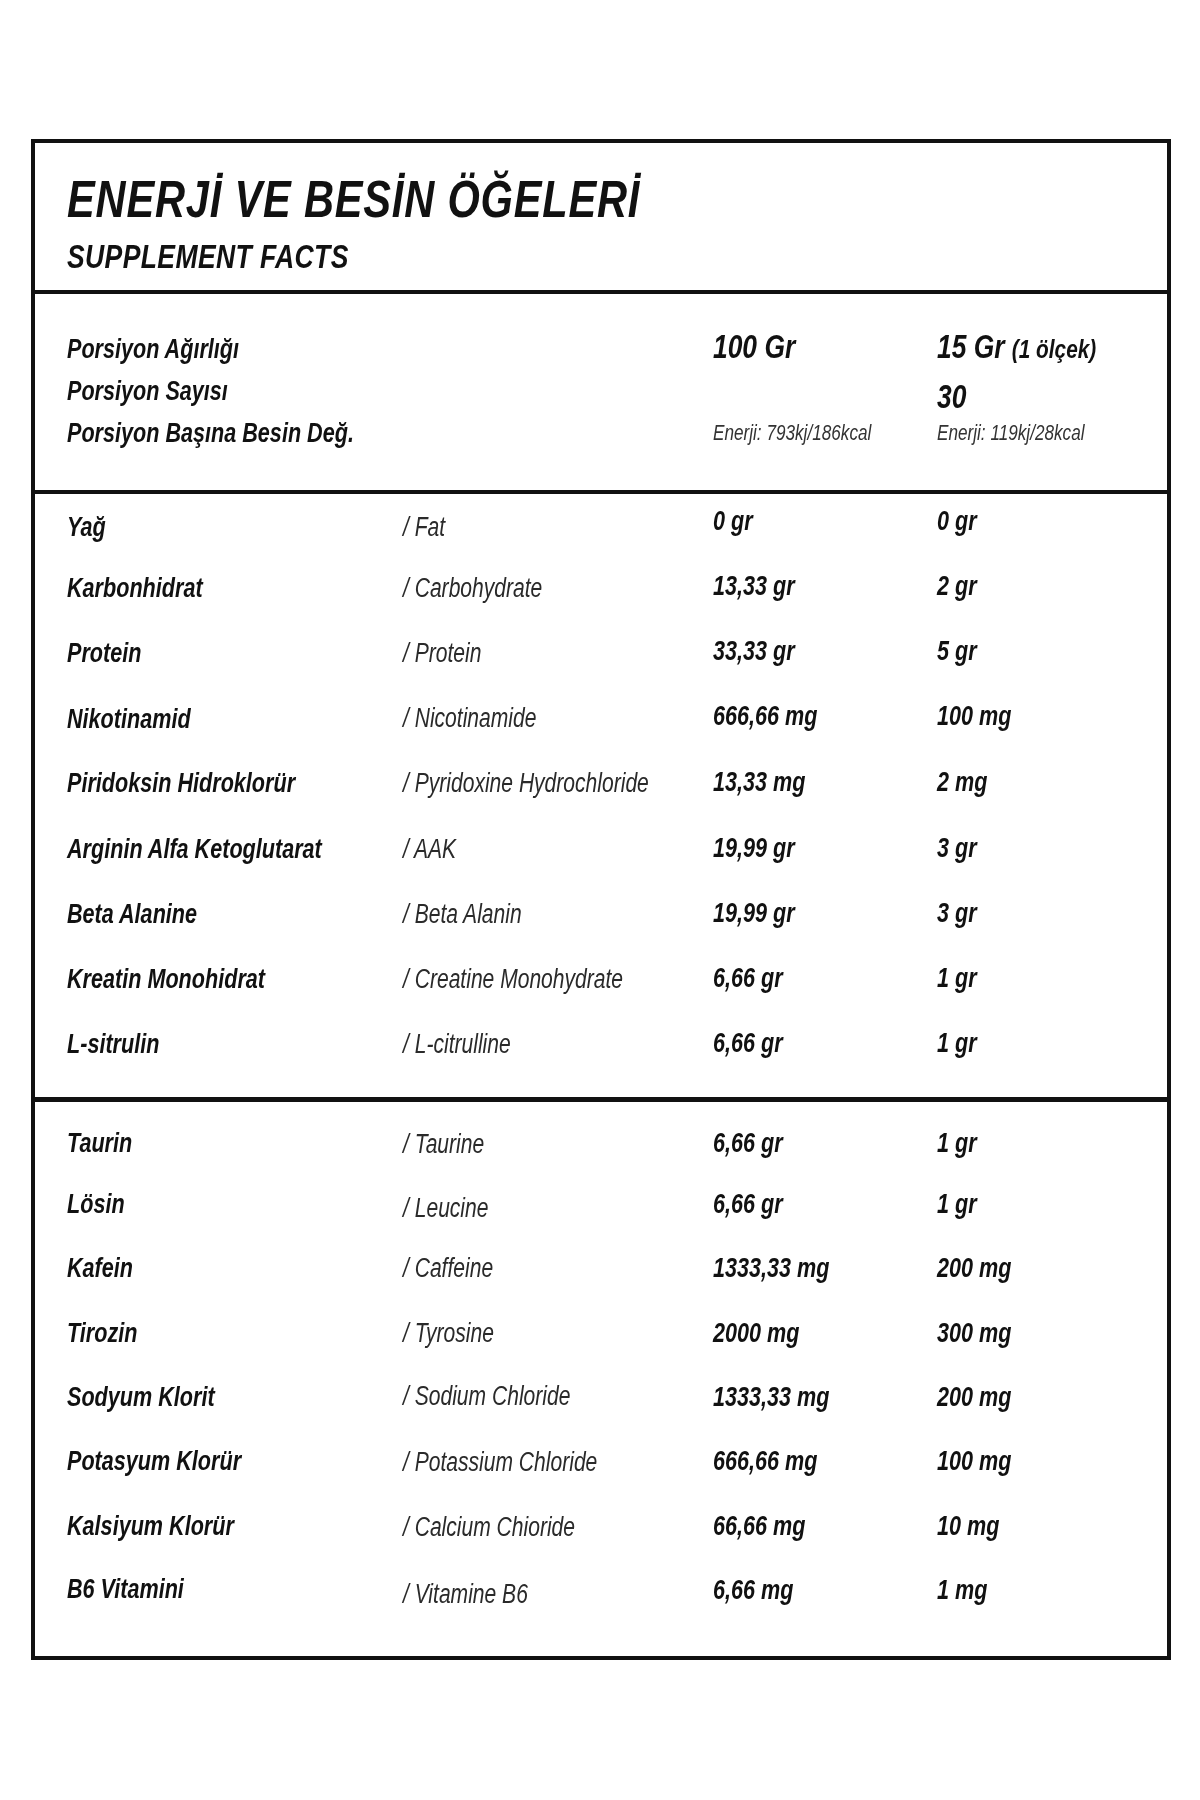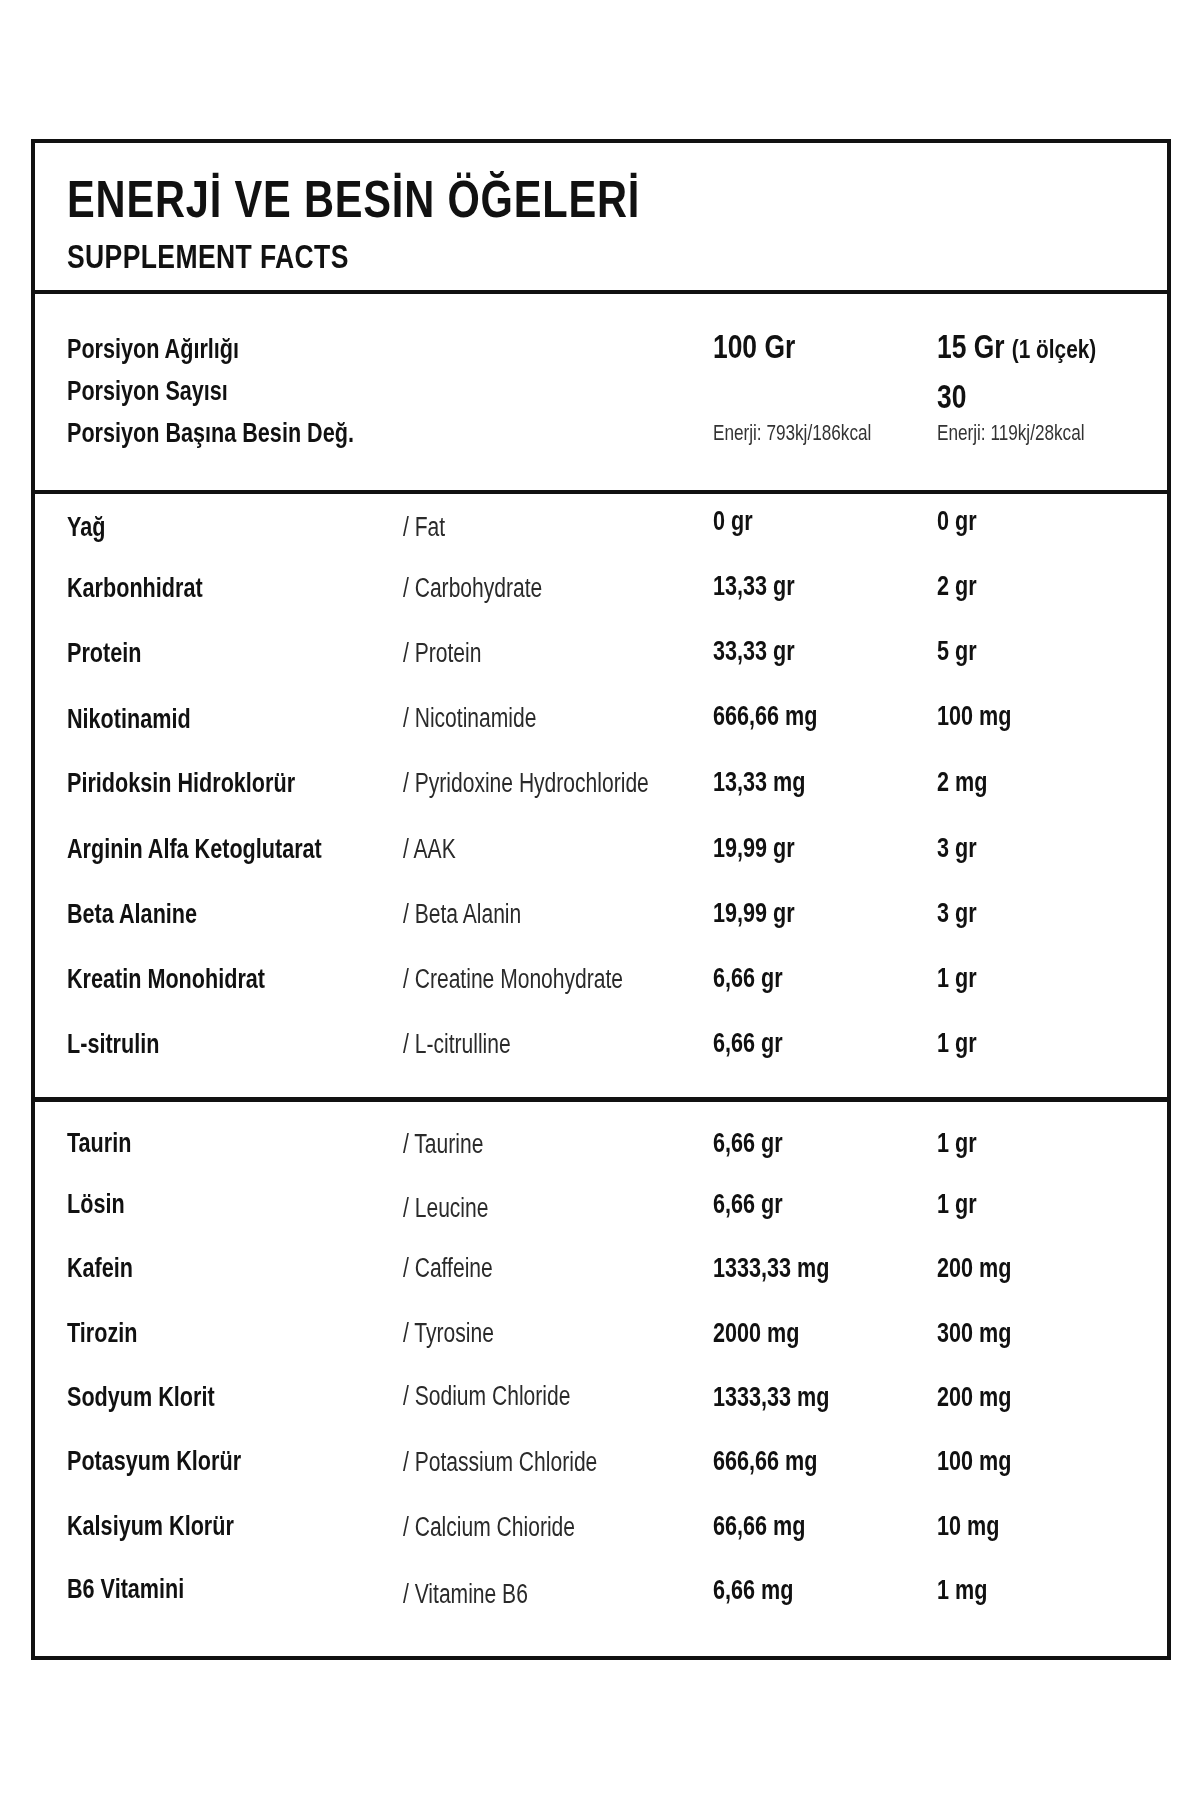--- a/index.html
+++ b/index.html
@@ -1,19 +1,19 @@
 <!DOCTYPE html>
 <html><head>
   <meta charset="utf-8">
   <style>
     html, body { margin: 0; padding: 0; background: #ffffff; }
     body { width: 1200px; height: 1800px; position: relative; overflow: hidden;
            font-family: "Liberation Sans", sans-serif; color: #111111; }
     .panel { position: absolute; left: 31px; top: 139px; width: 1132px; height: 1513px;
-             border: 4px solid #111111; box-sizing: content-box; }
+             border: 4px solid #111111; box-sizing: content-box; font-style: italic; }
     .hr { position: absolute; left: 0; right: 0; background: #111111; }
     .t { position: absolute; white-space: nowrap; transform-origin: left center; line-height: 1; }
     .title { left: 32px; top: 30px; font-size: 52px; font-weight: bold; transform: scaleX(0.8); letter-spacing: 1px; }
     .subtitle { left: 32px; top: 96px; font-size: 34px; font-weight: bold; transform: scaleX(0.78); letter-spacing: 0.5px; }
     .lbl { font-size: 27px; font-weight: bold; transform: scaleX(0.8); }
     .en { font-size: 27px; font-weight: normal; color: #2a2a2a; transform: scaleX(0.78); }
     .val { font-size: 27px; font-weight: bold; transform: scaleX(0.8); }
     .energy { font-size: 22px; color: #333333; transform: scaleX(0.78); }
     .big { font-size: 33px; font-weight: bold; transform: scaleX(0.8); }
     .small-paren { font-size: 26px; }

